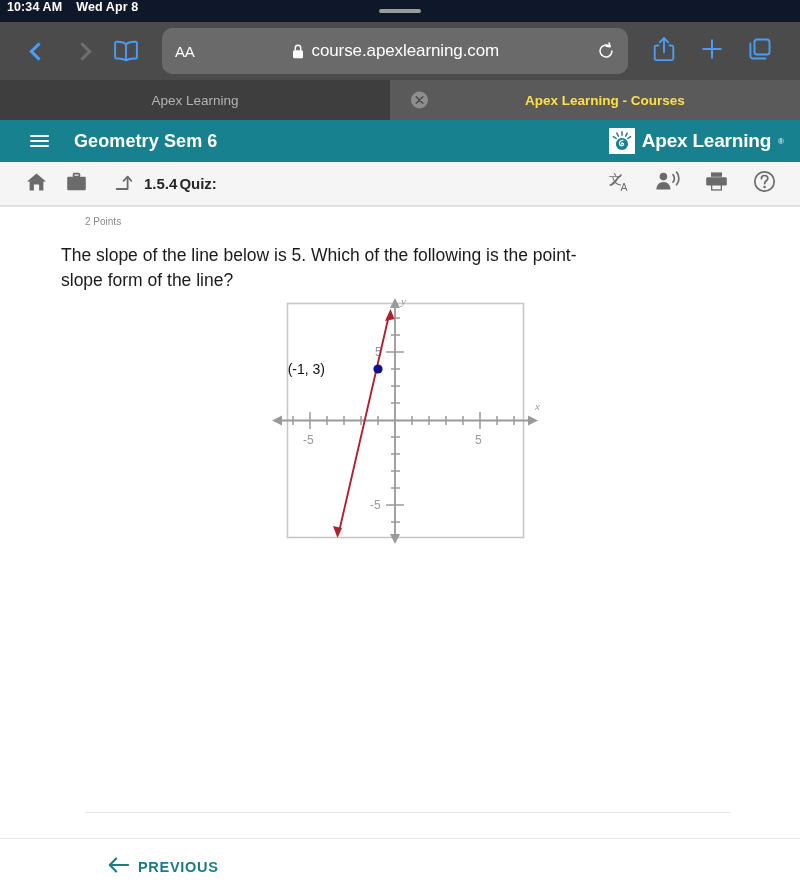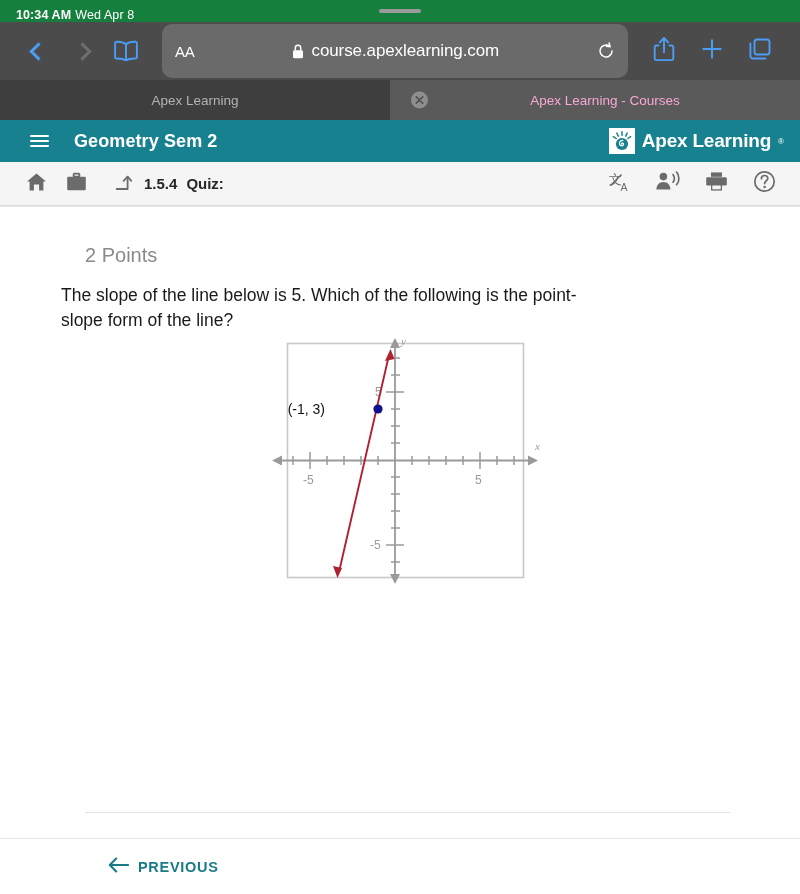--- a/index.html
+++ b/index.html
@@ -20,37 +20,37 @@
   .screen {
     position: relative;
     width: 800px;
     height: 894px;
     background: #ffffff;
   }
 
   
   .status-bar {
     height: 22px;
-    background: #15803d;
-    display: flex;
-    align-items: flex-end;
-    padding: 0 16px;
+    background: #0f172a;
+    display: flex;
+    align-items: flex-start;
+    padding: 0 7px;
     position: relative;
   }
   .status-time {
     color: #ffffff;
     font-size: 12.5px;
     font-weight: 600;
     letter-spacing: 0.1px;
   }
   .status-date {
     color: #ffffff;
     font-size: 12.5px;
-    font-weight: 400;
-    margin-left: 4px;
+    font-weight: 700;
+    margin-left: 14px;
     letter-spacing: 0.1px;
   }
   .status-grabber {
     position: absolute;
     left: 50%;
     transform: translateX(-50%);
     top: 9px;
     width: 42px;
     height: 4px;
     border-radius: 2px;
@@ -81,21 +81,21 @@
     border-bottom: 3px solid #4c9cf5;
   }
   .chev.back { transform: rotate(45deg); }
   .chev.fwd { transform: rotate(-135deg); border-color: #6e6e6e; }
 
   .book-icon { width: 26px; height: 22px; position: relative; }
   .book-icon svg { display: block; }
 
   .url-bar {
     flex: 1;
-    height: 54px;
+    height: 46px;
     background: #6a6a6a;
     border-radius: 10px;
     display: flex;
     align-items: center;
     margin: 0 12px 0 14px;
     padding: 0 13px;
     position: relative;
     cursor: text;
   }
   .aa-label {
@@ -143,22 +143,22 @@
     font-size: 13.5px;
     cursor: pointer;
   }
   .tab.inactive {
     background: #3e3e3e;
     color: #b3b3b3;
     font-weight: 400;
   }
   .tab.active {
     background: #5a5a5a;
-    color: #f9a8d4;
-    font-weight: 400;
+    color: #fde047;
+    font-weight: 700;
     padding-left: 20px;
   }
   .tab-close {
     position: absolute;
     left: 21px;
     top: 50%;
     transform: translateY(-50%);
     width: 17px;
     height: 17px;
     border-radius: 50%;
@@ -251,21 +251,21 @@
   .crumb-num {
     font-size: 15px;
     font-weight: 700;
     color: #262626;
     margin-left: 2px;
   }
   .crumb-kind {
     font-size: 15px;
     font-weight: 700;
     color: #262626;
-    margin-left: 9px;
+    margin-left: 2px;
   }
   .crumb-name {
     font-size: 15px;
     color: #262626;
     margin-left: 8px;
   }
   .crumb-right {
     margin-left: auto;
     display: flex;
     align-items: center;
@@ -275,23 +275,22 @@
   
   .content {
     position: relative;
     background: #ffffff;
     height: 628px;
     overflow: hidden;
     box-shadow: inset 0 1px 0 #e6e6e6;
   }
   .points {
     color: #8a8a8a;
-    font-size: 20px;
+    font-size: 10px;
     padding: 10px 16px 0 85px;
-    margin-top: 28px;
   }
   .question {
     color: #1a1a1a;
     font-size: 17.5px;
     line-height: 1.42;
     padding: 16px 70px 0 61px;
     max-width: 680px;
   }
 
   
@@ -432,21 +431,21 @@
       <span>Apex Learning - Courses</span>
     </div>
   </div>
 
   <div class="app-header">
     <div class="hamburger">
       <span></span>
         <span></span>
         <span></span>
     </div>
-    <span class="course-title">Geometry Sem 2</span>
+    <span class="course-title">Geometry Sem 6</span>
 
     <div class="brand">
       <span class="brand-mark">
         <svg width="22" height="22" viewBox="0 0 22 22">
           <g stroke="#17818f" stroke-width="1.5" stroke-linecap="round">
             <path d="M11 1.8 L11 5.2"></path>
             <path d="M5.8 3.1 L7.3 6.1"></path>
             <path d="M16.2 3.1 L14.7 6.1"></path>
             <path d="M2.4 6.6 L5.2 8.5"></path>
             <path d="M19.6 6.6 L16.8 8.5"></path>

